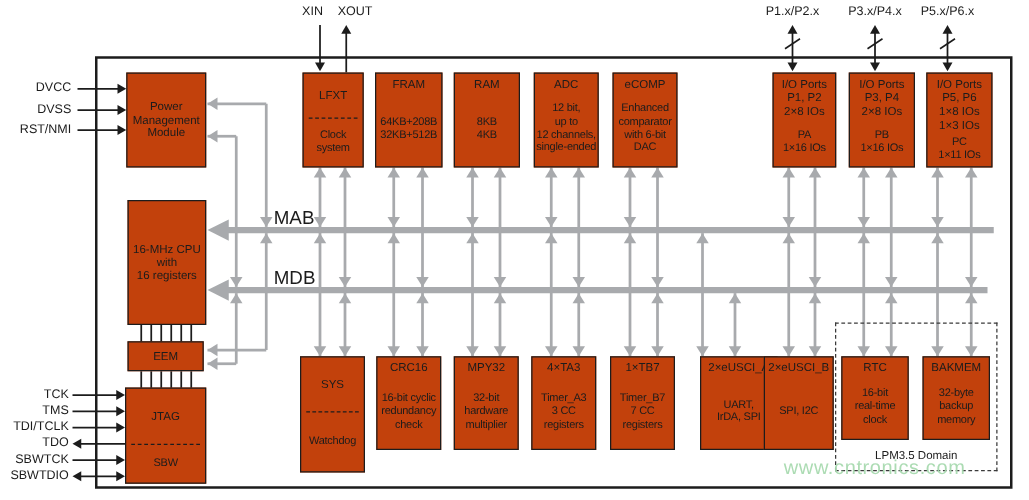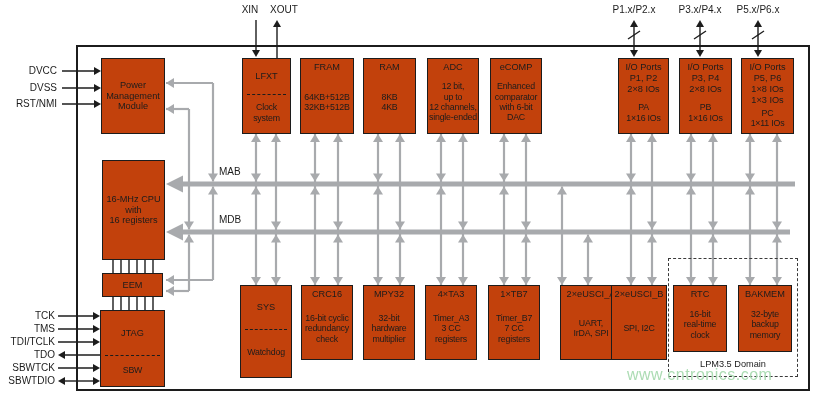--- a/index.html
+++ b/index.html
@@ -15,21 +15,21 @@
   .blk .s{white-space:pre-line;flex:1;display:flex;align-items:center;justify-content:center;
           padding:1px 1px 3px;letter-spacing:-0.2px}
   .blk.center{justify-content:center}
   .blk.center .t{padding:0}
   .blk.split .t{flex:1;display:flex;align-items:center;justify-content:center;padding:0}
   .blk.split .div{border-top:1.6px dashed #1c1c1c;margin:0 4px}
   .blk.split.j .t{flex:1.7}
   .pin{position:absolute;font-size:10px;font-weight:400;line-height:12px;z-index:3;white-space:pre}
   .pin.r{text-align:right}
   .pin.c{text-align:center}
-  .buslab{position:absolute;font-size:10px;z-index:3}
+  .buslab{position:absolute;font-size:15px;z-index:3}
   .lpm{position:absolute;left:668px;top:258px;width:130px;height:119px;
        border:1.6px dashed #3a3a3a;z-index:2}
   .lpmlab{position:absolute;left:668px;top:359px;width:130px;text-align:center;
           font-size:9.2px;z-index:3}
   .wm{position:absolute;left:627px;top:366px;font-size:16px;letter-spacing:.5px;
       color:#a5d9ad;opacity:.92;z-index:6}
 </style>
 </head>
 <body>
 
@@ -232,21 +232,21 @@
   </div>
 
   <div class="blk split" style="left:242px;top:58px;width:49px;height:76px">
     <div class="t">LFXT</div>
     <div class="div"></div>
     <div class="s">Clock
 system</div>
   </div>
   <div class="blk" style="left:300px;top:58px;width:54px;height:76px">
     <div class="t">FRAM</div>
-    <div class="s">64KB+512B
+    <div class="s">64KB+208B
 32KB+512B</div>
   </div>
   <div class="blk" style="left:363px;top:58px;width:53px;height:76px">
     <div class="t">RAM</div>
     <div class="s">8KB
 4KB</div>
   </div>
   <div class="blk" style="left:427px;top:58px;width:52px;height:76px">
     <div class="t">ADC</div>
     <div class="s">12 bit,

